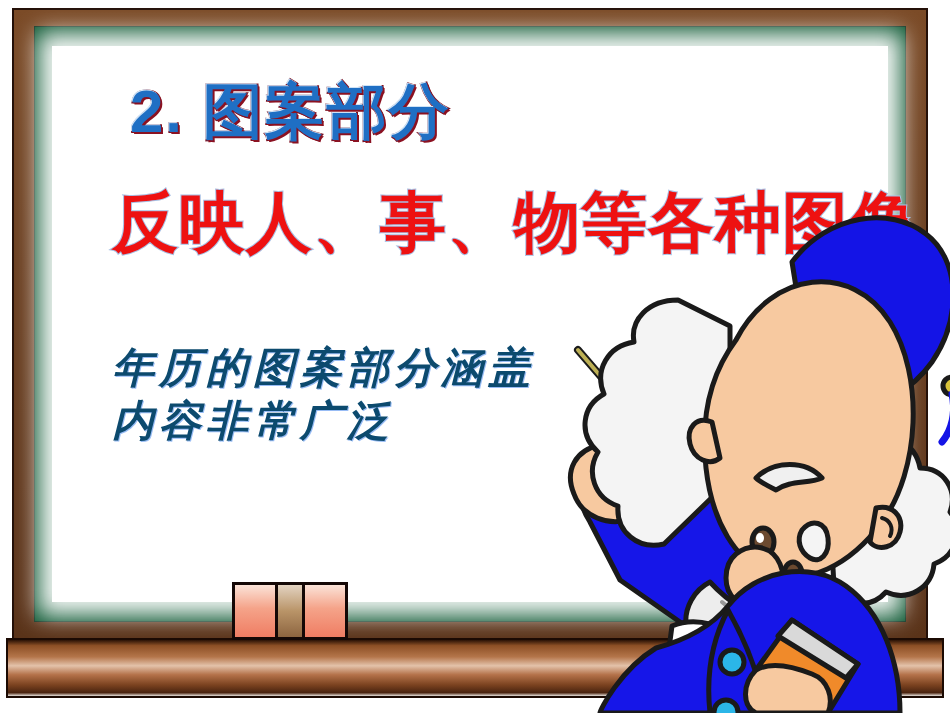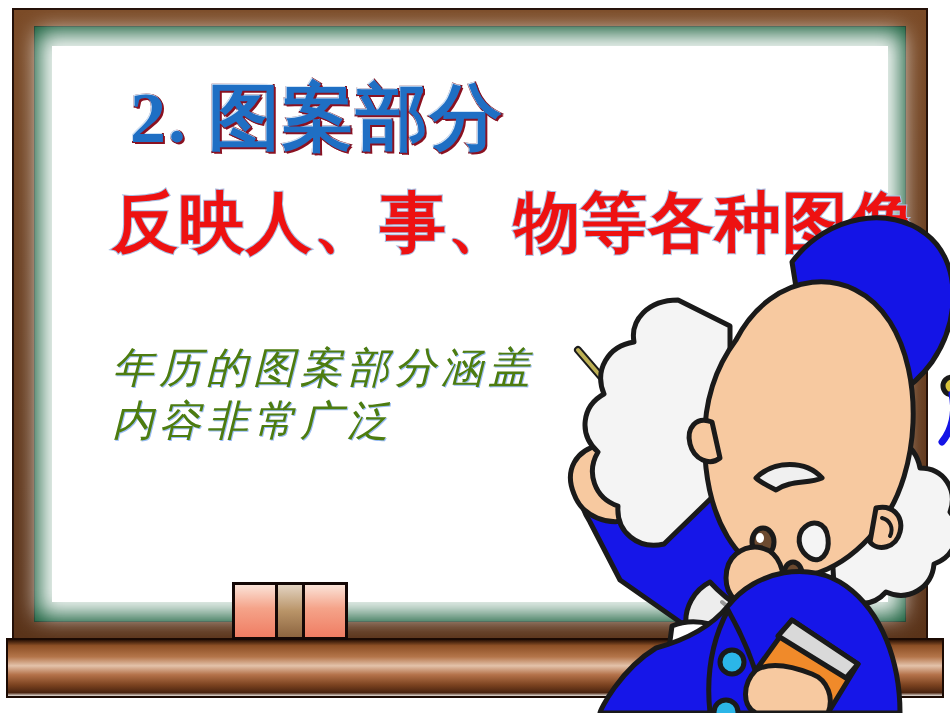--- a/index.html
+++ b/index.html
@@ -102,24 +102,24 @@
   .txt {
     position: absolute;
     white-space: nowrap;
     line-height: 1.0;
     font-weight: 700;
   }
 
   .title-line {
     left: 130px;
     top: 82px;
-    font-size: 72px;
+    font-size: 60px;
     letter-spacing: 2px;
     color: #1f6fc4;
-    font-family: Liberation Serif, serif;
+    font-family: Liberation Sans, sans-serif;
     -webkit-text-stroke: 2px #7d1020;
     paint-order: stroke fill;
     text-shadow:
        1px 1px 0 #8b1222,
        2px 2px 0 #8b1222,
       -1px -1px 0 #cfe2f5;
   }
 
   .red-line {
     left: 112px;
@@ -135,24 +135,24 @@
        4px 4px 1 #9fb6da,
       -1px -1px 0 #ffffff;
   }
 
   .blue-body {
     left: 112px;
     top: 342px;
     font-size: 42px;
     line-height: 1.25;
     letter-spacing: 5px;
-    color: #4d7c0f;
+    color: #0c4a6e;
     font-style: italic;
     font-family: "DejaVu Serif", "Liberation Serif", serif;
-    font-weight: 400;
+    font-weight: 700;
     white-space: pre-line;
     text-shadow: 1px 1px 0 rgba(26,107,232,0.45);
   }
 
   
   .prof {
     position: absolute;
     left: 560px;
     top: 150px;
     width: 400px;

